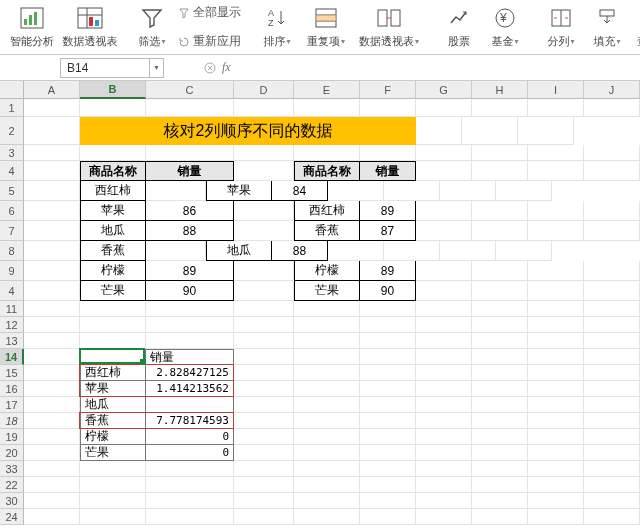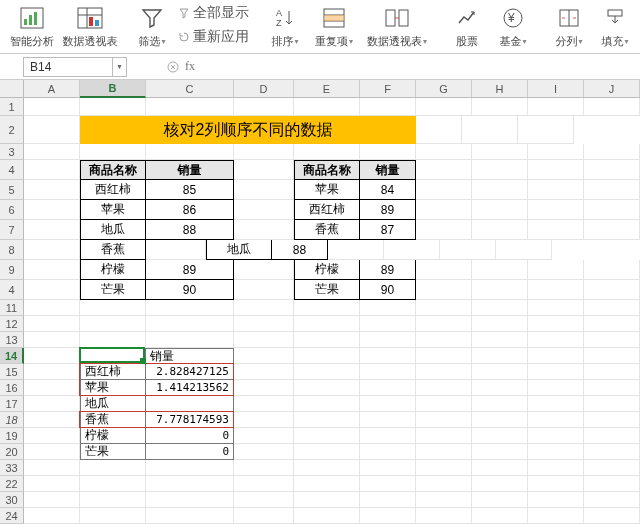--- a/index.html
+++ b/index.html
@@ -4,26 +4,26 @@
 <style>
   *{box-sizing:border-box;margin:0;padding:0;font-family:"Microsoft YaHei",Arial,sans-serif}
   body{background:#fff;font-size:12px;color:#333;width:640px;height:532px;overflow:hidden;user-select:none}
   
   .ribbon{display:flex;gap:6px;padding:4px 6px;border-bottom:1px solid #ccc;background:#fff}
   .rgrp{display:flex;flex-direction:column;align-items:center;gap:2px;padding:0 4px}
   .rgrp.big{min-width:52px}
   .rico{width:32px;height:28px;display:flex;align-items:center;justify-content:center;color:#555}
   .rlbl{font-size:11px;color:#444;white-space:nowrap;display:flex;align-items:center;gap:1px}
   .dd{font-size:8px;color:#888}
-  .mini{display:flex;flex-direction:column;gap:6px;font-size:14px;color:#555}
+  .mini{display:flex;flex-direction:column;gap:12px;font-size:12px;color:#555}
   .mini div{display:flex;align-items:center;gap:3px;white-space:nowrap}
   .vsep{width:1px;background:#ddd;margin:2px 2px}
   
   .fxbar{display:flex;align-items:center;height:26px;border-bottom:1px solid #ccc;background:#fff}
-  .nbwrap{display:flex;align-items:flex-start;margin-left:23px}
+  .nbwrap{display:flex;align-items:flex-start;margin-left:60px}
   .namebox{width:90px;height:20px;border:1px solid #bbb;background:#fff;padding:1px 6px;font-size:12px;display:flex;align-items:center}
   .nbdd{width:14px;height:20px;border:1px solid #bbb;border-left:none;display:flex;align-items:center;justify-content:center;font-size:8px;color:#666}
   .fxsym{margin-left:40px;display:flex;align-items:center;gap:6px;color:#777}
   
   .sheet{position:relative;width:640px}
   .corner{position:absolute;left:0;top:0;width:24px;height:18px;background:#eee;border-right:1px solid #bbb;border-bottom:1px solid #bbb}
   .colhdrs{position:absolute;left:24px;top:0;display:flex}
   .ch{height:18px;border-right:1px solid #ccc;border-bottom:1px solid #bbb;background:#eee;display:flex;align-items:center;justify-content:center;font-size:11px;color:#555}
   .ch.sel{background:#d8d8d8;color:#2a7a3a;font-weight:bold;border-bottom:2px solid #2a7a3a}
   .rowhdrs{position:absolute;left:0;top:18px;display:flex;flex-direction:column}
@@ -213,21 +213,21 @@
     <div class="namebox">B14</div>
     <div class="nbdd">▾</div>
   </div>
   <div class="fxsym">
     <span>
         <svg width="12" height="12">
           <circle cx="6" cy="6" r="5" fill="none" stroke="#aaa"></circle>
           <path d="M4 4l4 4m0-4l-4 4" stroke="#aaa"></path>
         </svg>
       </span>
-    <span style="font-family:Georgia">fx</span>
+    <span style="font-style:italic;font-family:Georgia">fx</span>
   </div>
 </div>
 
 <div class="sheet" id="sheet">
   <div class="corner"></div>
   <div class="colhdrs" id="colhdrs">
       <div class="ch" style="width: 56px;">A</div>
       <div class="ch sel" style="width: 66px;">B</div>
       <div class="ch" style="width: 88px;">C</div>
       <div class="ch" style="width: 60px;">D</div>
@@ -308,21 +308,20 @@
         <div class="cell tb th tl tt" style="width: 66px; height: 20px;">商品名称</div>
         <div class="cell tb th tt" style="width: 56px; height: 20px;">销量</div>
         <div class="cell" style="width: 56px; height: 20px;"></div>
         <div class="cell" style="width: 56px; height: 20px;"></div>
         <div class="cell" style="width: 56px; height: 20px;"></div>
         <div class="cell" style="width: 56px; height: 20px;"></div>
       </div>
       <div class="row">
         <div class="cell" style="width: 56px; height: 20px;"></div>
         <div class="cell tb ctr tl" style="width: 66px; height: 20px;">西红柿</div>
-        <div class="cell tb ctr" style="width: 88px; height: 20px;">85</div>
         <div class="cell" style="width: 60px; height: 20px;"></div>
         <div class="cell tb ctr tl" style="width: 66px; height: 20px;">苹果</div>
         <div class="cell tb ctr" style="width: 56px; height: 20px;">84</div>
         <div class="cell" style="width: 56px; height: 20px;"></div>
         <div class="cell" style="width: 56px; height: 20px;"></div>
         <div class="cell" style="width: 56px; height: 20px;"></div>
         <div class="cell" style="width: 56px; height: 20px;"></div>
       </div>
       <div class="row">
         <div class="cell" style="width: 56px; height: 20px;"></div>

